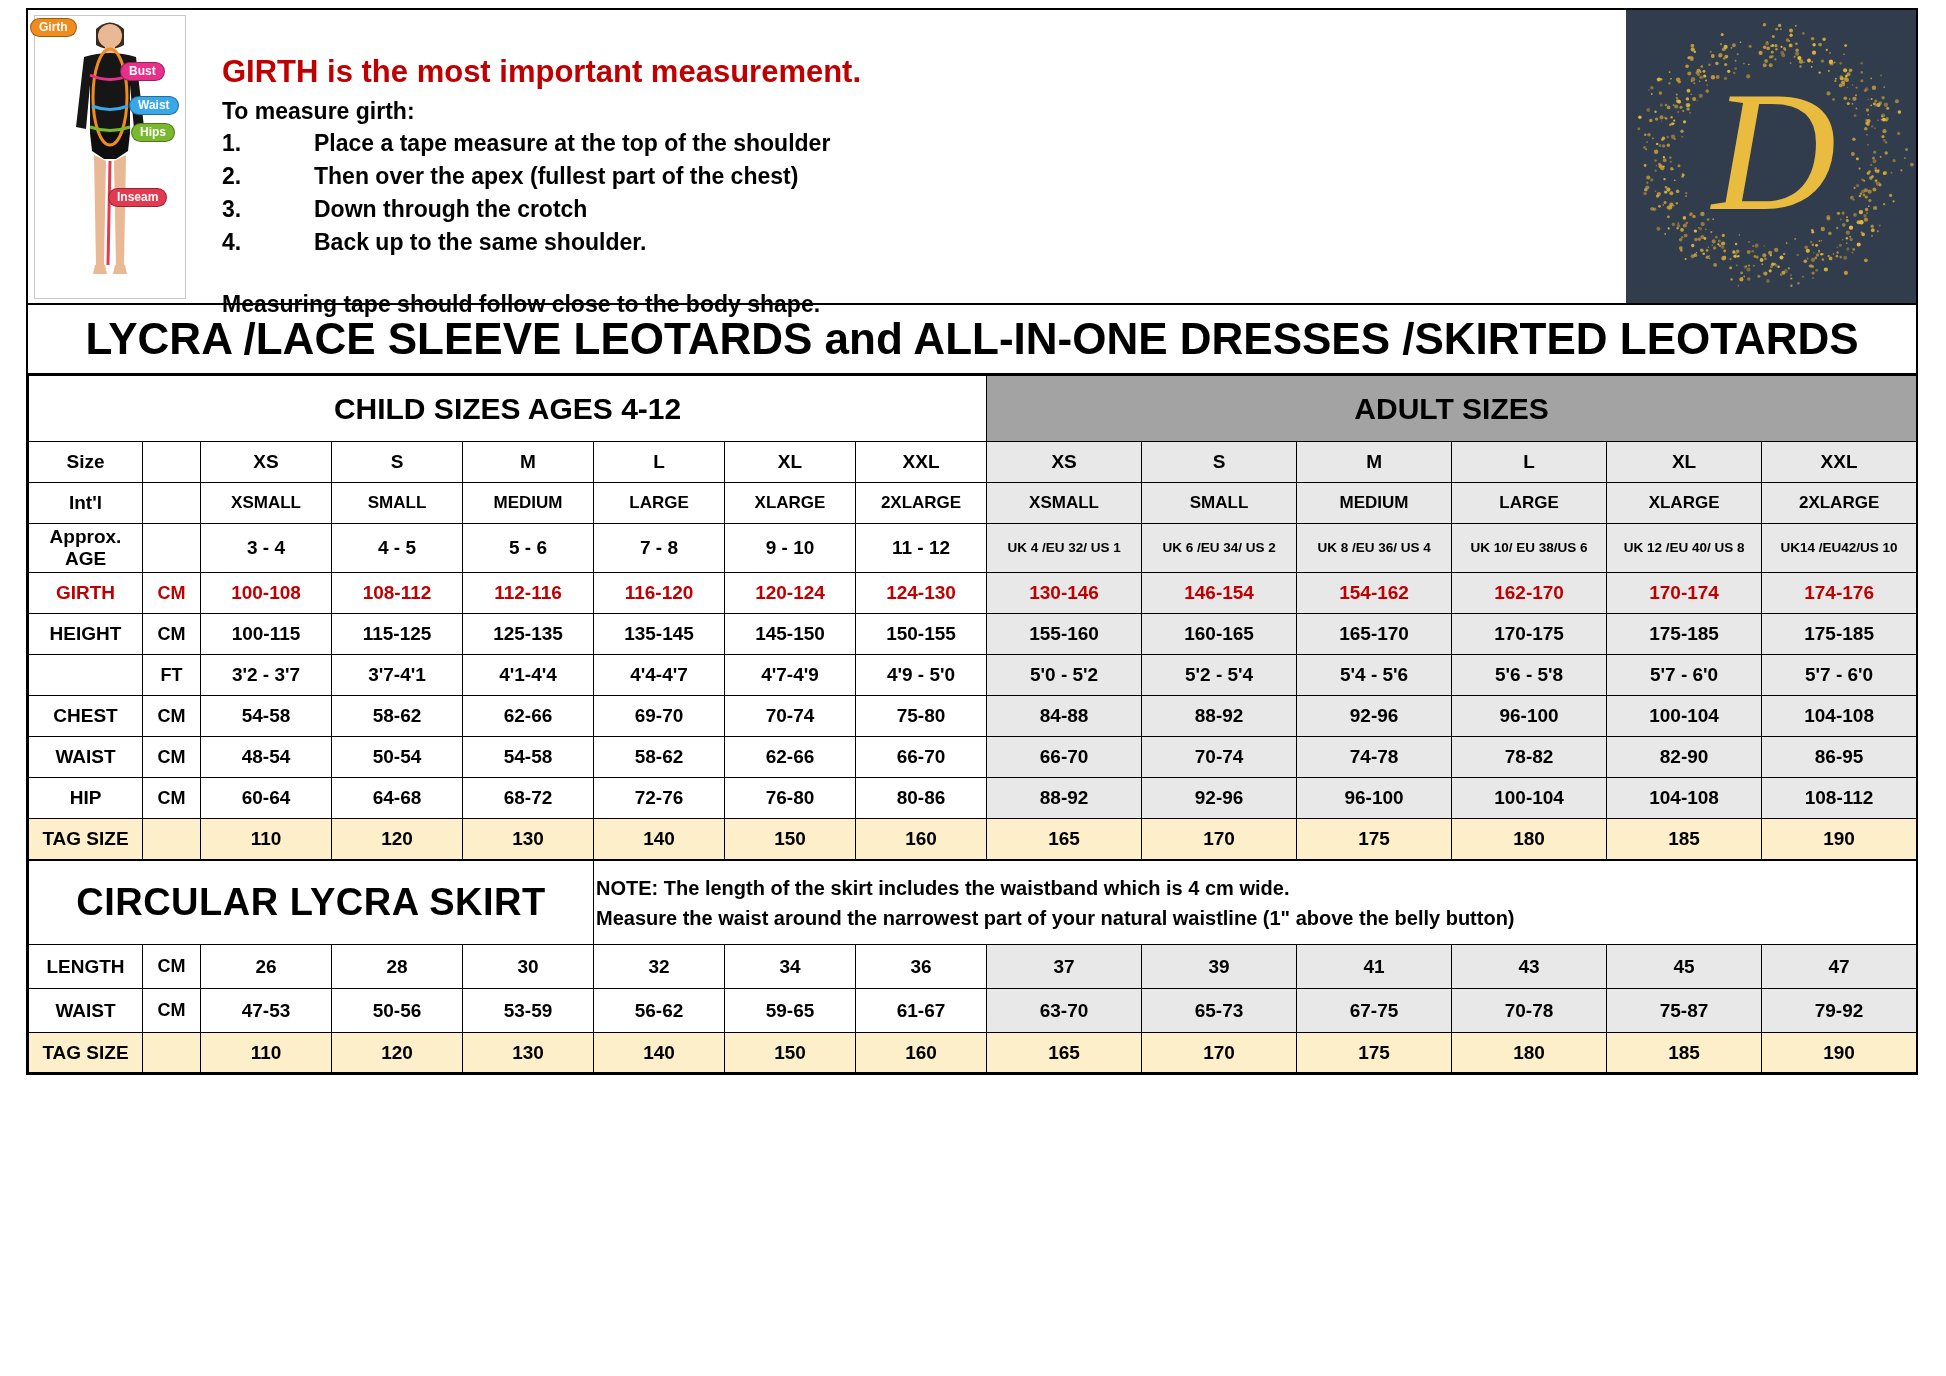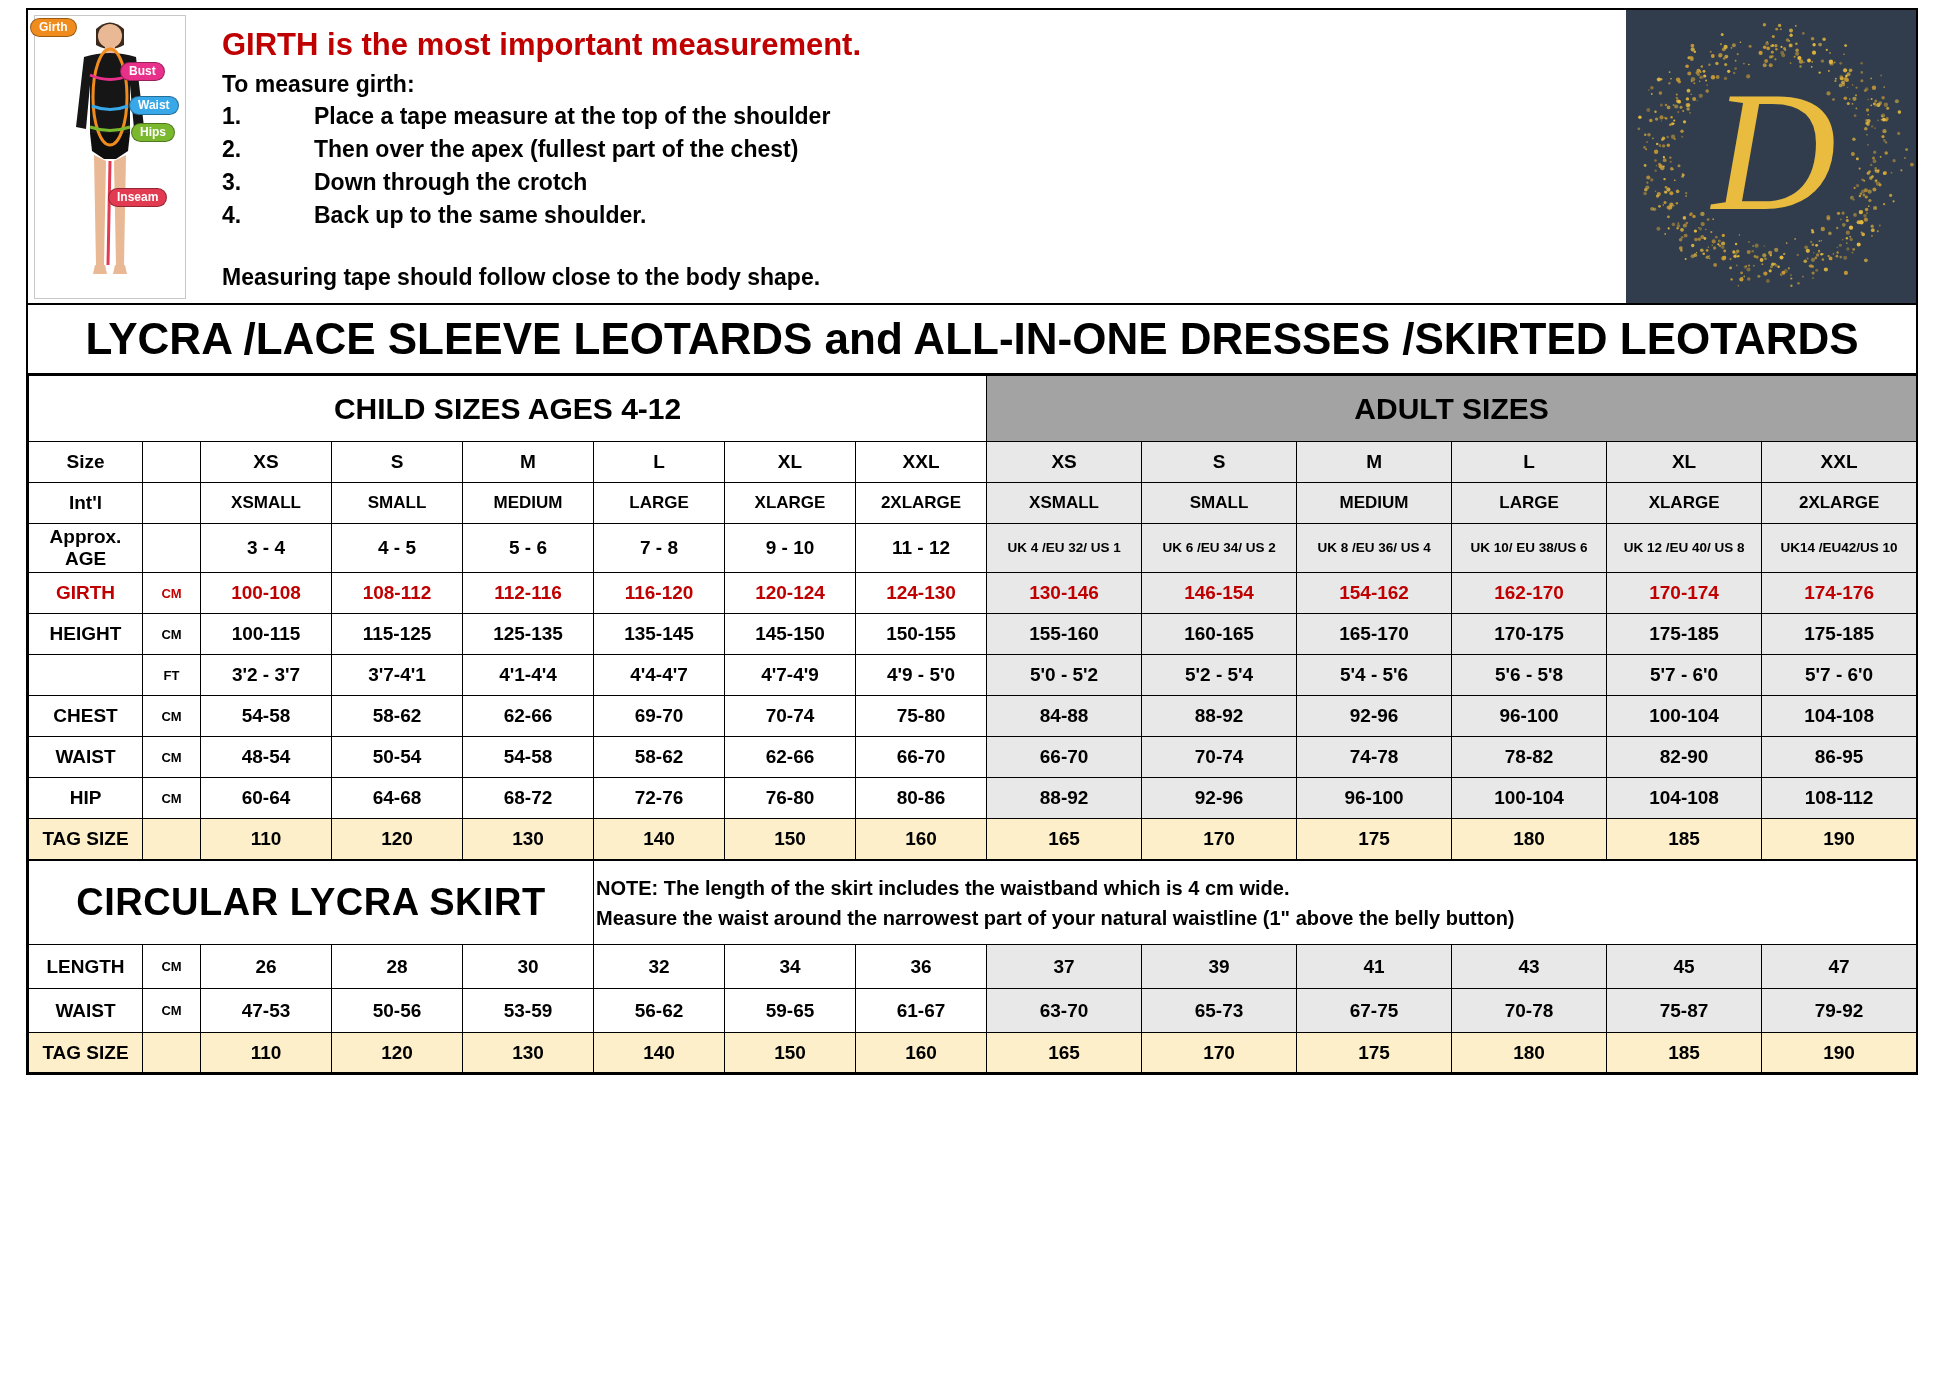--- a/index.html
+++ b/index.html
@@ -16,21 +16,21 @@
 
   .figure-box { width: 168px; padding: 5px 0 0 6px; position: relative; flex: none; }
   .figure-svg { display: block; }
   #figure-labels { position: absolute; inset: 0; }
   .pill {
     position: absolute; color: #fff; font-size: 12px; font-weight: 700;
     padding: 1px 8px; border-radius: 10px; border: 1px solid rgba(0,0,0,.35);
     white-space: nowrap; line-height: 15px;
   }
 
-  .instructions { flex: 1; padding: 17px 10px 0 26px; color: #000; }
+  .instructions { flex: 1; padding: 44px 10px 0 26px; color: #000; }
   .red-heading { color: #c00000; font-size: 31px; font-weight: 700; margin-bottom: 8px; }
   .intro { font-size: 23px; font-weight: 700; margin-bottom: 2px; }
   .step { display: grid; grid-template-columns: 92px 1fr; font-size: 23px; font-weight: 700; line-height: 33px; }
   .footer-note { font-size: 23px; font-weight: 700; margin-top: 32px; }
 
   .logo-box { width: 290px; flex: none; background: #313d4c; display: flex; align-items: center; justify-content: center; margin-left: auto; }
   #logo-letter { font-family: "Liberation Serif", serif; font-style: italic; }
 
   
   .title-bar {
@@ -41,21 +41,21 @@
 
   
   table.size-table { border-collapse: collapse; table-layout: fixed; width: 100%; }
   table.size-table td, table.size-table th { border: 1px solid #000; text-align: center; vertical-align: middle; font-weight: 700; padding: 2px 2px; }
 
   table.size-table thead th.group { height: 66px; font-size: 30px; font-weight: 800; }
   th.group.adult-hd { background: #a3a3a3; }
 
   table.size-table tbody tr { height: 41px; font-size: 19px; }
   td.lbl { font-size: 19px; }
-  td.unit { font-size: 13px; }
+  td.unit { font-size: 18px; }
   td.adult { background: #e8e8e8; }
 
   tr.k-intl td.val { font-size: 17px; }
   tr.k-age { height: 68px; }
   tr.k-age td.val.adult { font-size: 13.5px; line-height: 1.3; padding: 2px 0; }
   tr.k-girth { height: 46px; color: #c00000; font-size: 21px; }
   tr.k-girth td.lbl, tr.k-girth td.unit { color: #c00000; }
   tr.k-tag { height: 38px; }
   tr.k-tag td { background: #fcefc9; }
   tr.k-tag td.adult { background: #fcefc9; }

